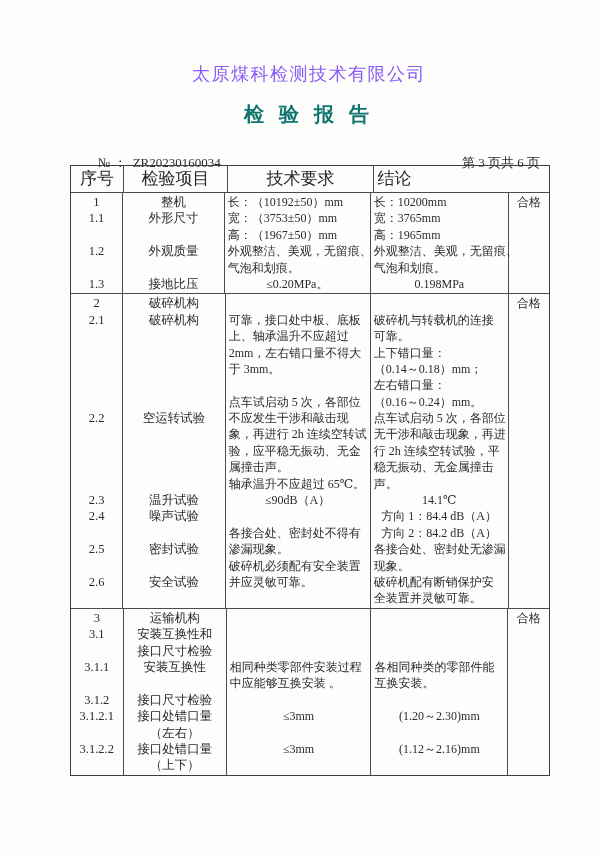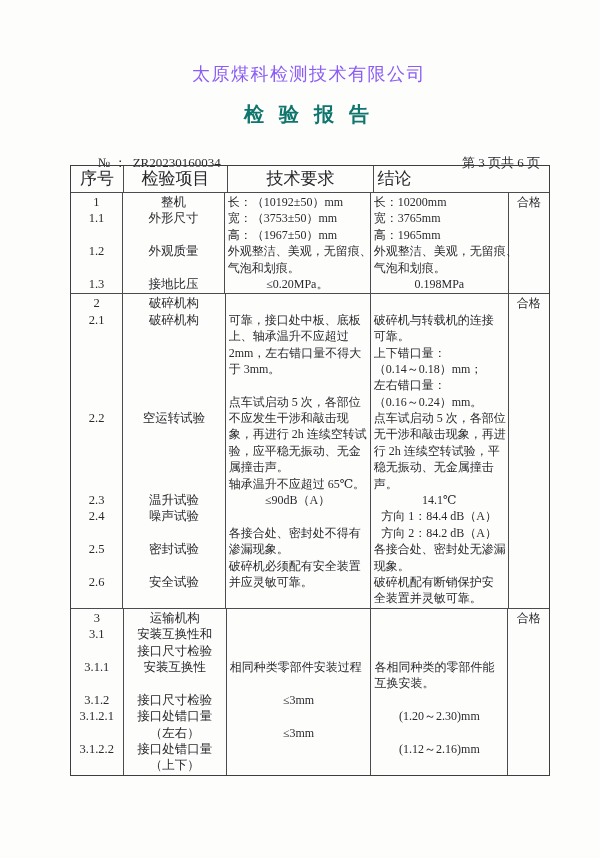--- a/index.html
+++ b/index.html
@@ -224,20 +224,21 @@
           <div class="t-line">接口处错口量</div>
           <div class="t-line">（左右）</div>
           <div class="t-line">接口处错口量</div>
           <div class="t-line">（上下）</div>
         </div>
         <div class="t-col c2 bR">
           <div class="t-line">&nbsp;</div>
           <div class="t-line">&nbsp;</div>
           <div class="t-line">&nbsp;</div>
           <div class="t-line">相同种类零部件安装过程</div>
+          <div class="t-line">中应能够互换安装 。</div>
           <div class="t-line">&nbsp;</div>
           <div class="t-line center">≤3mm</div>
           <div class="t-line">&nbsp;</div>
           <div class="t-line center">≤3mm</div>
           <div class="t-line">&nbsp;</div>
         </div>
         <div class="t-col c3 bR">
           <div class="t-line">&nbsp;</div>
           <div class="t-line">&nbsp;</div>
           <div class="t-line">&nbsp;</div>

